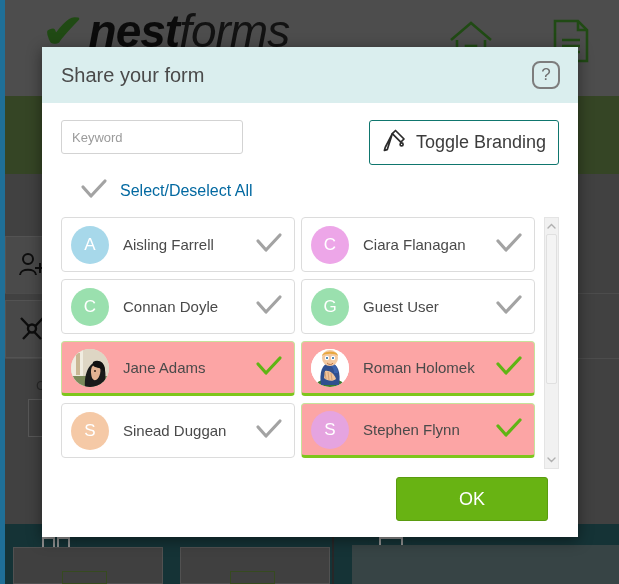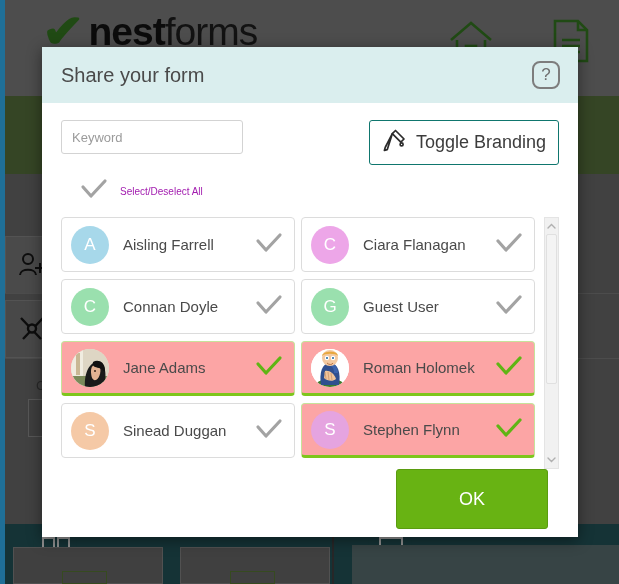--- a/index.html
+++ b/index.html
@@ -28,21 +28,21 @@
   }
   .bg-logo {
     position: absolute; left: 44px; top: 8px;
     display: flex; align-items: center; gap: 6px;
   }
   .bg-logo-check {
     font-size: 46px; color: #2f6b1e; line-height: 1;
     font-weight: bold; transform: scaleX(1.1);
   }
   .bg-logo-text {
-    font-size: 39px; color: #111; letter-spacing: -1px; line-height: 1;
+    font-size: 46px; color: #111; letter-spacing: -1px; line-height: 1; font-style: italic;
   }
   .bg-logo-text b { font-weight: 700; }
   .bg-logo-text span { font-weight: 300; color: #1a1a1a; }
   .bg-navicon {
     position: absolute; top: 18px;
     color: #2f6b1e;
   }
   .bg-navicon svg { display:block; }
   .bg-navlabel {
     position: absolute; top: 72px;
@@ -154,21 +154,21 @@
     display: flex; align-items: center; justify-content: center; gap: 9px;
     font-size: 18px; color: #3c3c3c;
     font-family: "Liberation Sans", sans-serif;
   }
 
   .selectall-row {
     display: flex; align-items: center; gap: 11px;
     margin-top: 12px; margin-left: 18px;
     cursor: pointer; width: fit-content;
   }
-  .selectall-label { font-size: 10px; color: #a21caf; }
+  .selectall-label { font-size: 16px; color: #0369a1; }
 
   .tick { display:block; }
   .tick-grey { color: #a3a3a3; }
   .tick-green { color: #5fb514; }
 
   .list-wrap {
     margin-top: 12px;
     position: relative;
     flex: 1 1 auto;
     min-height: 0;
@@ -230,21 +230,21 @@
     background: #f4f4f4; border: 1px solid #e0e0e0; border-radius: 2px;
     cursor: grab;
   }
 
   .modal-footer {
     flex: 0 0 68px; height: 68px;
     display: flex; align-items: center; justify-content: flex-end;
     padding: 0 30px 8px 0;
   }
   .ok-btn {
-    width: 152px; height: 60px;
+    width: 152px; height: 44px;
     background: #68b313; border: 1px solid #5a9c10; border-radius: 3px;
     color: #fff; font-size: 18px; cursor: pointer;
     font-family: "Liberation Sans", sans-serif;
   }
 </style>
 </head>
 <body>
 
 <div id="app-background">
   <div class="bg-leftrail"></div>

